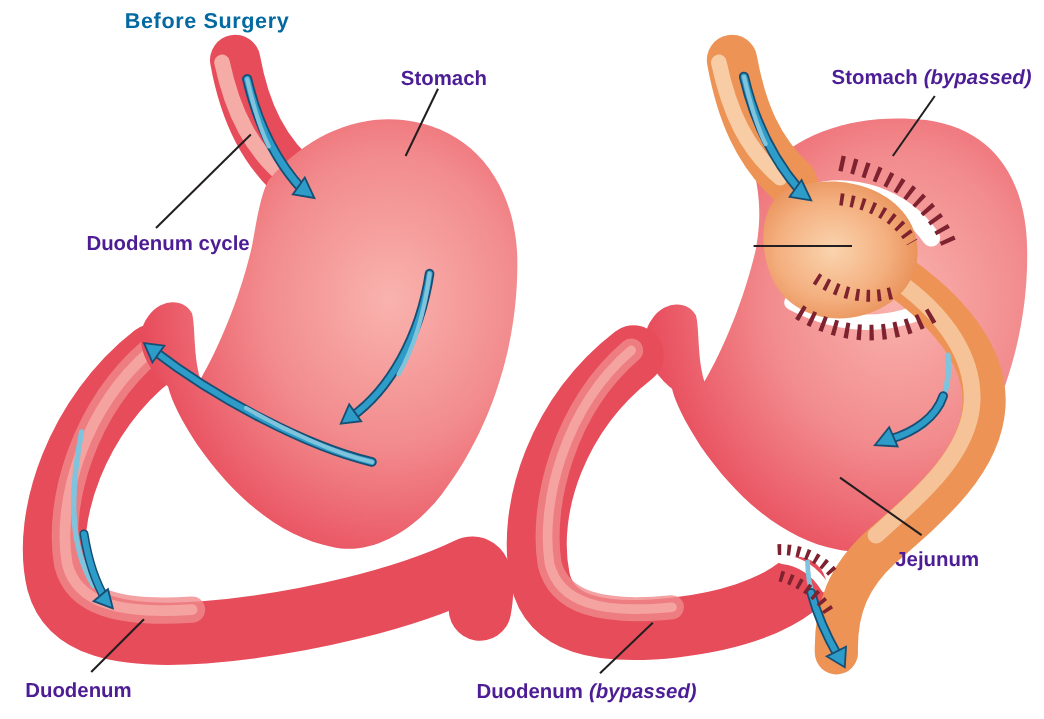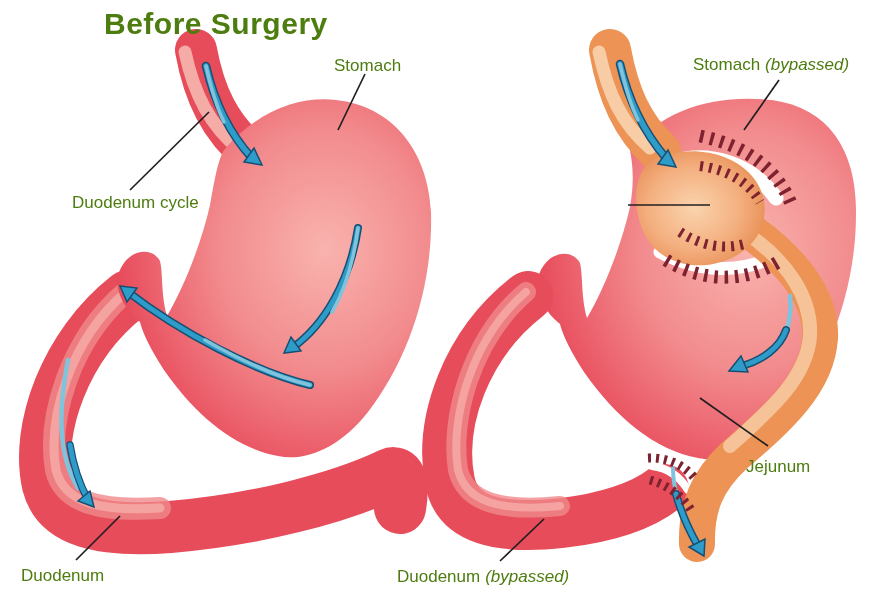--- a/index.html
+++ b/index.html
@@ -2,25 +2,25 @@
 <html><head>
 <meta charset="utf-8">
 <style>
   html,body{margin:0;padding:0;background:#fff;}
   #stage{
     position:relative;width:870px;height:599px;background:#fff;overflow:hidden;
     font-family:"Liberation Sans",sans-serif;color:#231F20;
   }
   #art{position:absolute;left:0;top:0;}
   .panel-title{
-    position:absolute;font-size:30px;font-weight:700;letter-spacing:.5px;
-    color:#4d7c0f;white-space:nowrap;
+    position:absolute;font-size:18px;font-weight:700;letter-spacing:.5px;
+    color:#0369a1;white-space:nowrap;
   }
   .organ-label{
-    position:absolute;font-size:17px;font-weight:400;color:#4d7c0f;
+    position:absolute;font-size:17px;font-weight:700;color:#4c1d95;
     white-space:nowrap;display:flex;gap:5px;
   }
   .organ-label .suffix{font-style:italic;}
 </style>
 </head>
 <body>
 
 <div id="stage">
 
   <svg id="art" width="870" height="599" viewBox="0 0 870 599">

